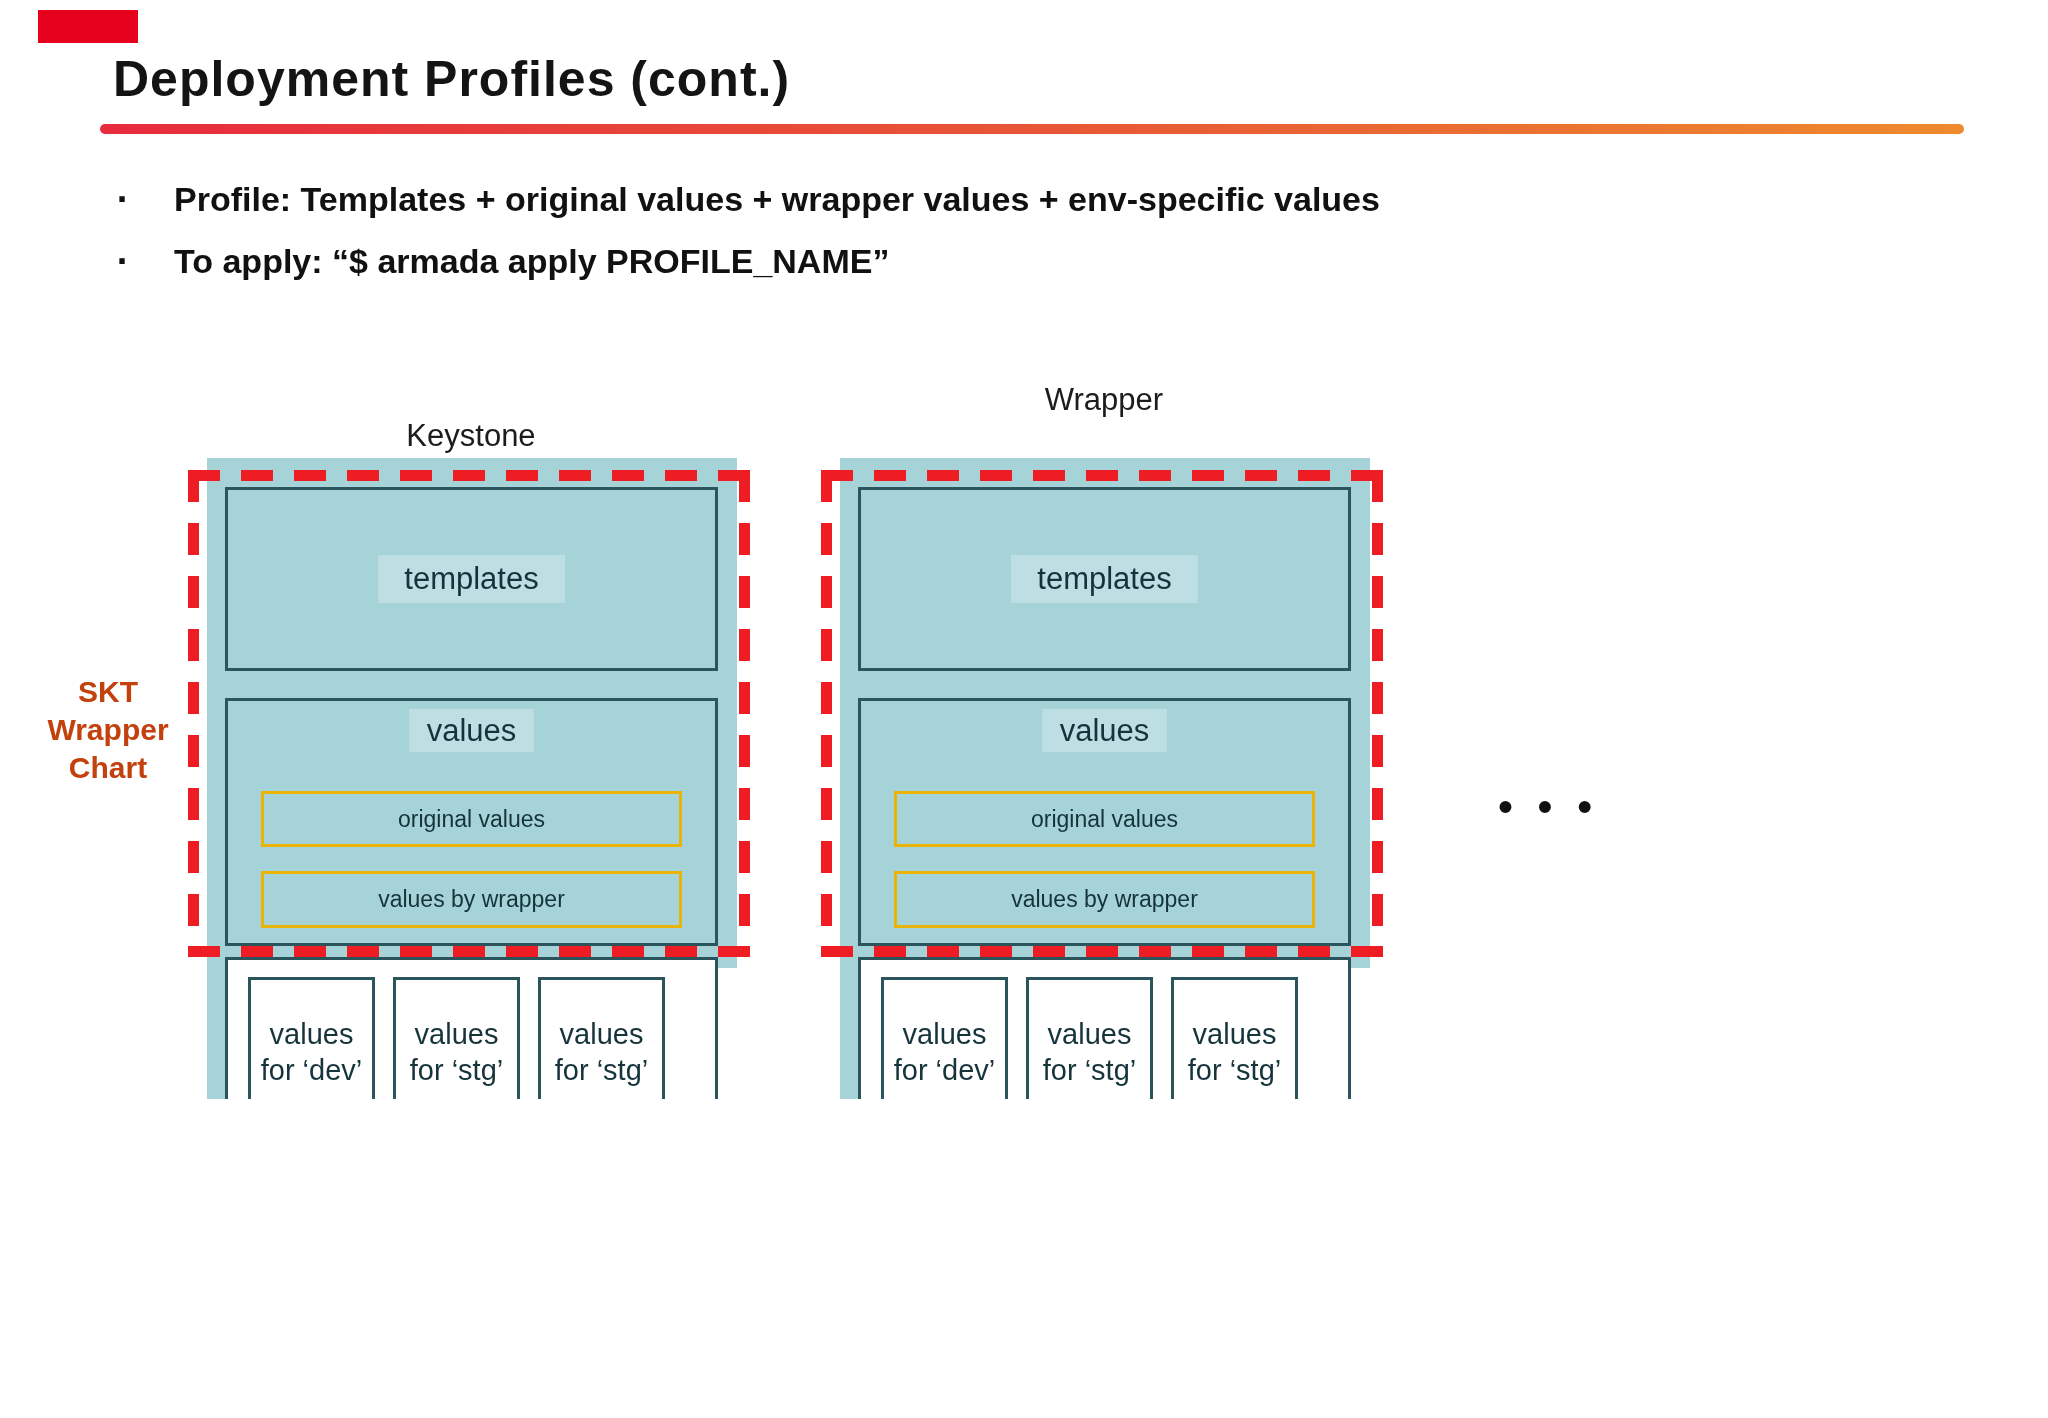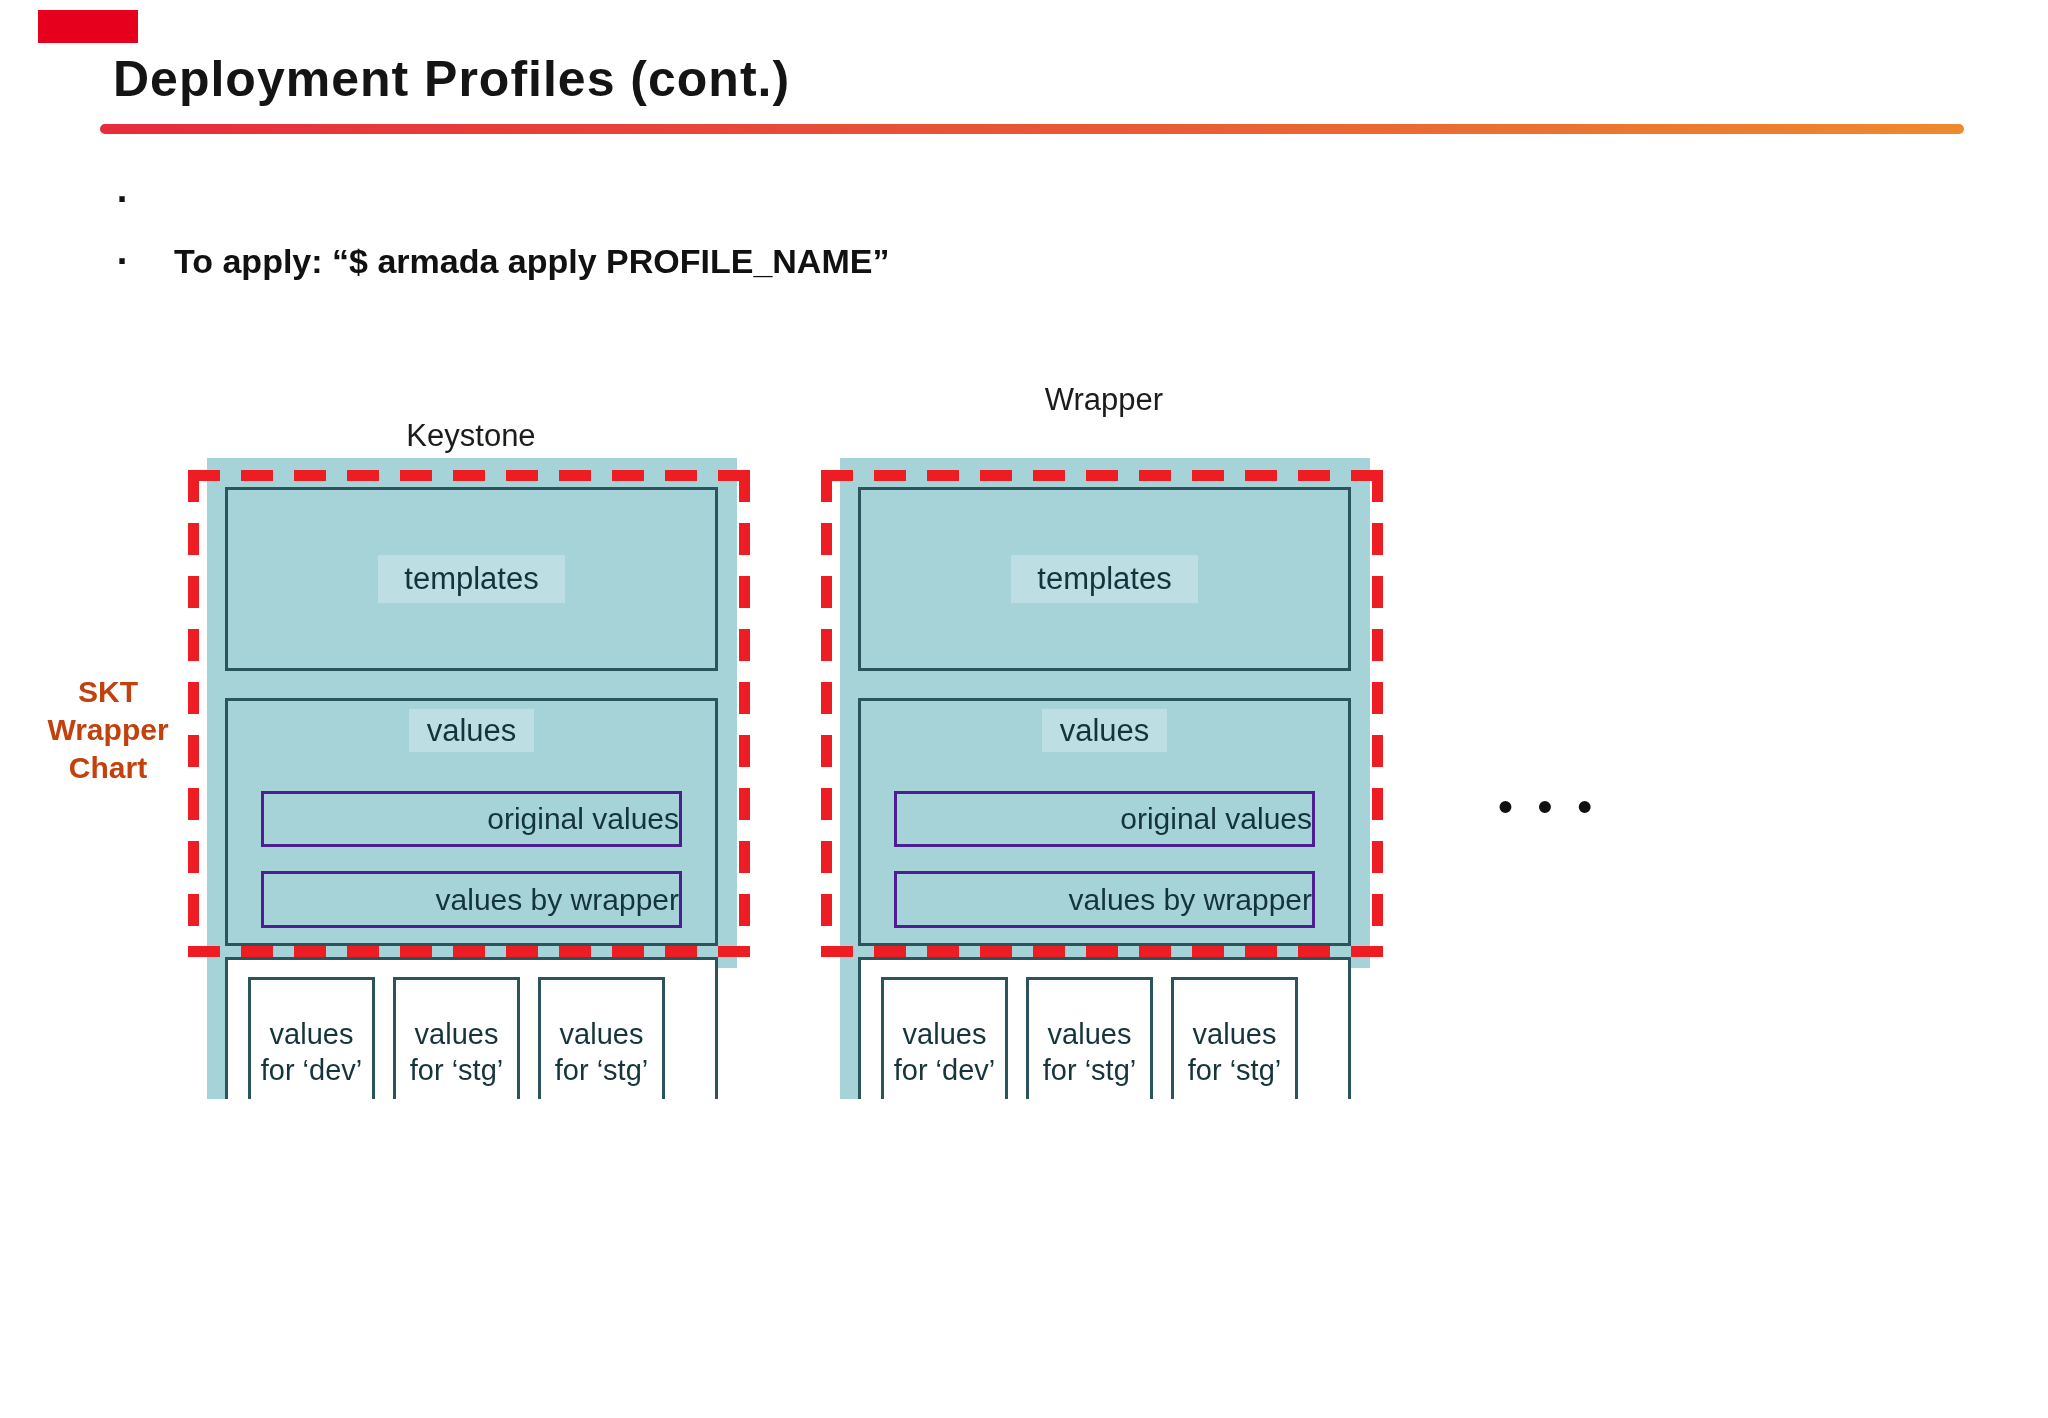--- a/index.html
+++ b/index.html
@@ -22,22 +22,22 @@
   .bullet-text{margin-left:36px;white-space:nowrap;}
 
   
   .col-label{position:absolute;top:382px;width:500px;text-align:center;font-size:31px;color:#1c1c1c;}
   .teal-bg,.teal-strip{position:absolute;background:#a6d3d8;}
   .box{position:absolute;border:3px solid #2b545c;box-sizing:border-box;}
   .center-flex{display:flex;align-items:center;justify-content:center;}
   .lbl{font-size:31px;color:#14333b;background:rgba(255,255,255,0.26);padding:6px 26px;white-space:nowrap;}
   .values-box{position:absolute;border:3px solid #2b545c;box-sizing:border-box;}
   .values-title{position:absolute;left:0;right:0;top:12px;text-align:center;}
-  .inner-box{position:absolute;border:3px solid #4c1d95;box-sizing:border-box;
-             display:flex;align-items:center;justify-content:flex-end;font-size:30px;color:#14333b;}
+  .inner-box{position:absolute;border:3px solid #eab308;box-sizing:border-box;
+             display:flex;align-items:center;justify-content:center;font-size:23px;color:#14333b;}
   .env-outer{position:absolute;border:3px solid #2b545c;box-sizing:border-box;background:#ffffff;}
   .env-box{position:absolute;border:3px solid #2b545c;box-sizing:border-box;background:#ffffff;
            display:flex;align-items:center;justify-content:center;text-align:center;
            font-size:29px;line-height:1.25;color:#16343c;}
 
   
   .dash-rect{position:absolute;pointer-events:none;}
   .dash-h{position:absolute;left:0;right:0;height:11px;
           background:repeating-linear-gradient(90deg,#ee1c23 0 32px,transparent 32px 53px);}
   .dash-v{position:absolute;top:0;bottom:0;width:11px;
@@ -59,20 +59,21 @@
 <div class="slide">
 
   <div class="corner-mark"></div>
 
   <h1 class="page-title">Deployment Profiles (cont.)</h1>
   <div class="title-underline"></div>
 
   <ul class="bullets">
     <li>
       <span class="bullet-glyph">·</span>
+      <span class="bullet-text">Profile: Templates + original values + wrapper values + env-specific values</span>
     </li>
     <li>
       <span class="bullet-glyph">·</span>
       <span class="bullet-text">To apply: “$ armada apply PROFILE_NAME”</span>
     </li>
   </ul>
 
   <div class="col-label" style="left:221px;margin-top:36px;">Keystone</div>
   <div class="col-label" style="left:854px;">Wrapper</div>
 

